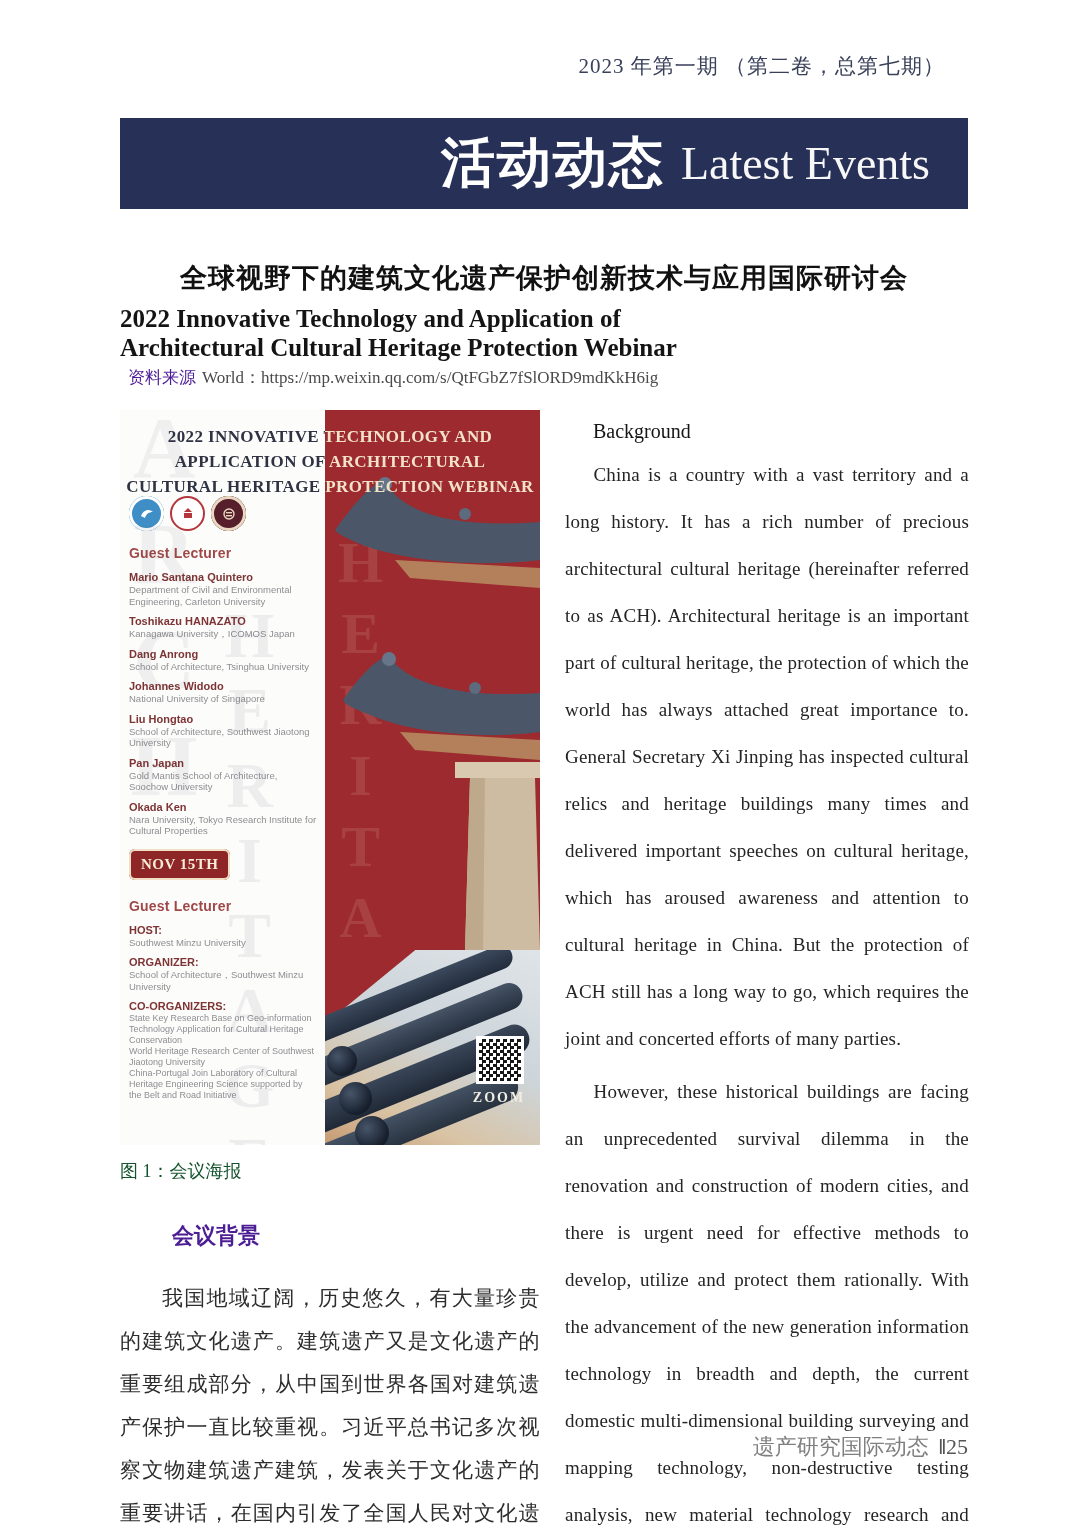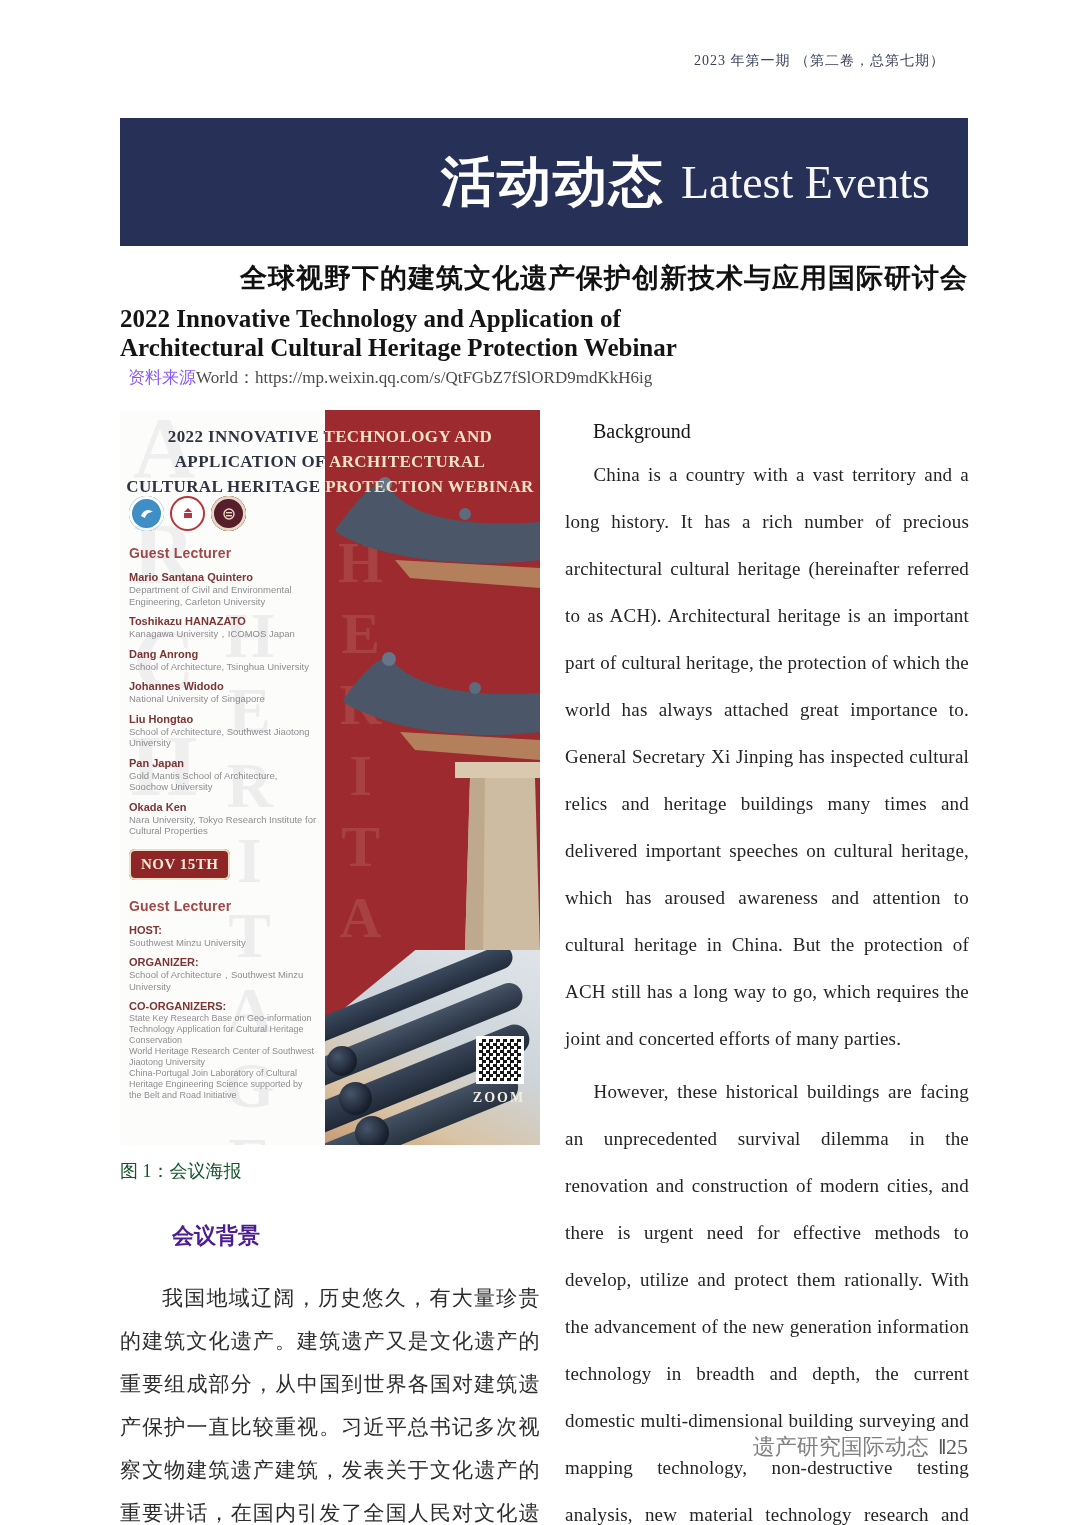--- a/index.html
+++ b/index.html
@@ -12,44 +12,44 @@
   *{margin:0;padding:0;box-sizing:border-box;}
   html,body{background:#e8e8e8;}
   .page{
     position:relative;width:1080px;height:1525px;background:#ffffff;
     margin:0 auto;overflow:hidden;
     font-family:"Liberation Serif","DejaVu Serif",serif;color:#2b2b2b;
   }
   
   .issue-line{
     position:absolute;top:52px;right:135px;
-    font-size:14px;color:#39405a;letter-spacing:1px;
+    font-size:21px;color:#39405a;letter-spacing:1px;
   }
   .banner{
-    position:absolute;left:120px;top:118px;width:848px;height:128px;
+    position:absolute;left:120px;top:118px;width:848px;height:91px;
     background:var(--banner-navy);
     display:flex;align-items:center;justify-content:flex-end;
     padding-right:38px;gap:16px;
   }
   .banner-zh{color:#ffffff;font-size:54px;font-weight:bold;
     font-family:"Liberation Sans","DejaVu Sans",sans-serif;letter-spacing:2px;}
   .banner-en{color:#f7f7f7;font-size:46px;font-family:"Liberation Serif",serif;}
   
   .title-zh{
-    position:absolute;top:260px;left:120px;width:848px;text-align:right;
+    position:absolute;top:260px;left:120px;width:848px;text-align:center;
     font-size:27px;font-weight:bold;letter-spacing:1px;color:#111;
     font-family:"Liberation Sans","DejaVu Sans",sans-serif;
   }
   .title-en{
     position:absolute;top:304px;left:120px;width:848px;text-align:left;
     font-size:25px;font-weight:bold;line-height:29px;color:#141414;
     font-family:"Liberation Serif",serif;
   }
   .source-line{position:absolute;top:366px;left:128px;font-size:17px;}
-  .src-zh{color:#8b5cf6;}
+  .src-zh{color:#4c1d95;margin-right:6px;}
   .src-en{color:#4a4a4a;}
   .src-url{color:#4a4a4a;}
   
   .col-left{position:absolute;left:120px;top:410px;width:420px;}
   .col-right{position:absolute;left:565px;top:420px;width:404px;}
   
   .poster{position:relative;width:420px;height:735px;overflow:hidden;background:#fdfdfd;}
   .poster-left{
     position:absolute;left:0;top:0;width:205px;height:735px;background:#fcfcfb;
     padding:86px 8px 0 9px;z-index:1;

